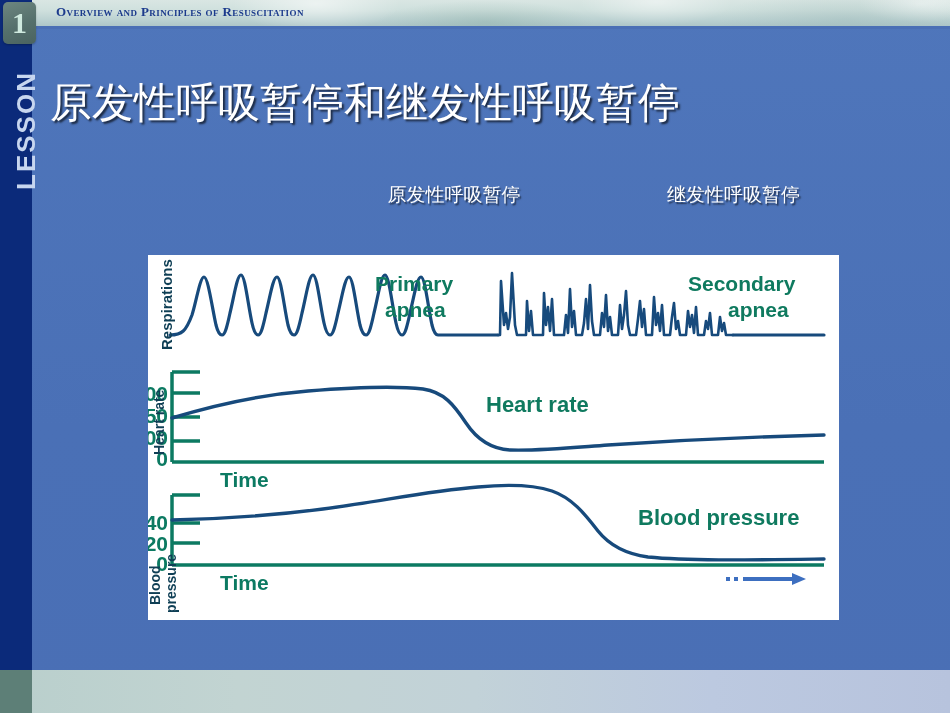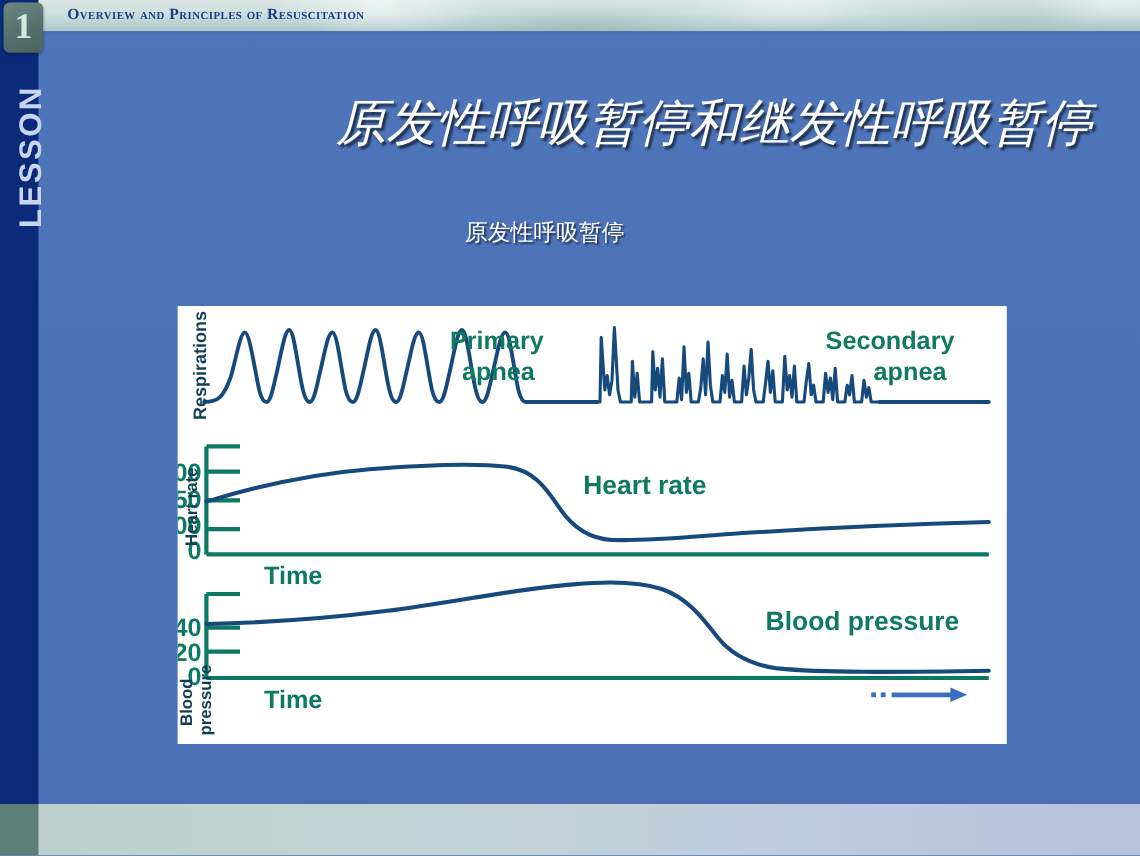--- a/index.html
+++ b/index.html
@@ -52,26 +52,25 @@
   }
   .lesson-badge span{
     display:block;width:100%;text-align:center;line-height:42px;
     color:#cfeadf;font-size:30px;font-weight:bold;
     font-family:"Liberation Serif","DejaVu Serif",serif;
   }
 
   
   .slide-title{
     position:absolute;left:50px;top:78px;width:860px;
-    text-align:right;color:#ffffff;
+    text-align:left;color:#ffffff;
     font-size:42px;font-weight:normal;line-height:1.18;
     font-family:"DejaVu Serif","Liberation Serif",serif;
     text-shadow:2px 2px 2px rgba(0,0,0,.65);
     white-space:nowrap;
-    font-style:italic;
   }
 
   
   .anno{position:absolute;color:#ffffff;font-size:19px;line-height:1.32;
         font-family:"DejaVu Sans","Liberation Sans",sans-serif;
         text-shadow:1.5px 1.5px 1.5px rgba(0,0,0,.6);}
   .anno-primary{left:364px;top:182px;width:180px;text-align:center;}
   .anno-secondary{left:667px;top:182px;width:170px;}
 
   
@@ -104,20 +103,21 @@
   <div class="lesson-rail">
     <div class="lesson-text">LESSON</div>
   </div>
   <div class="lesson-badge">
     <span>1</span>
   </div>
 
   <div class="slide-title">原发性呼吸暂停和继发性呼吸暂停</div>
 
   <div class="anno anno-primary">原发性呼吸暂停</div>
+  <div class="anno anno-secondary">继发性呼吸暂停</div>
 
   <div class="chart-panel">
     <svg class="chart-svg" viewBox="0 0 691 365">
 
       <g>
 
         <path fill="none" stroke="#174a7c" stroke-width="3.2" stroke-linejoin="round" stroke-linecap="round" d="M22,80
                  C34,80 38,76 44,60
                  C48,48 52,22 56,22
                  C60,22 64,52 68,70

